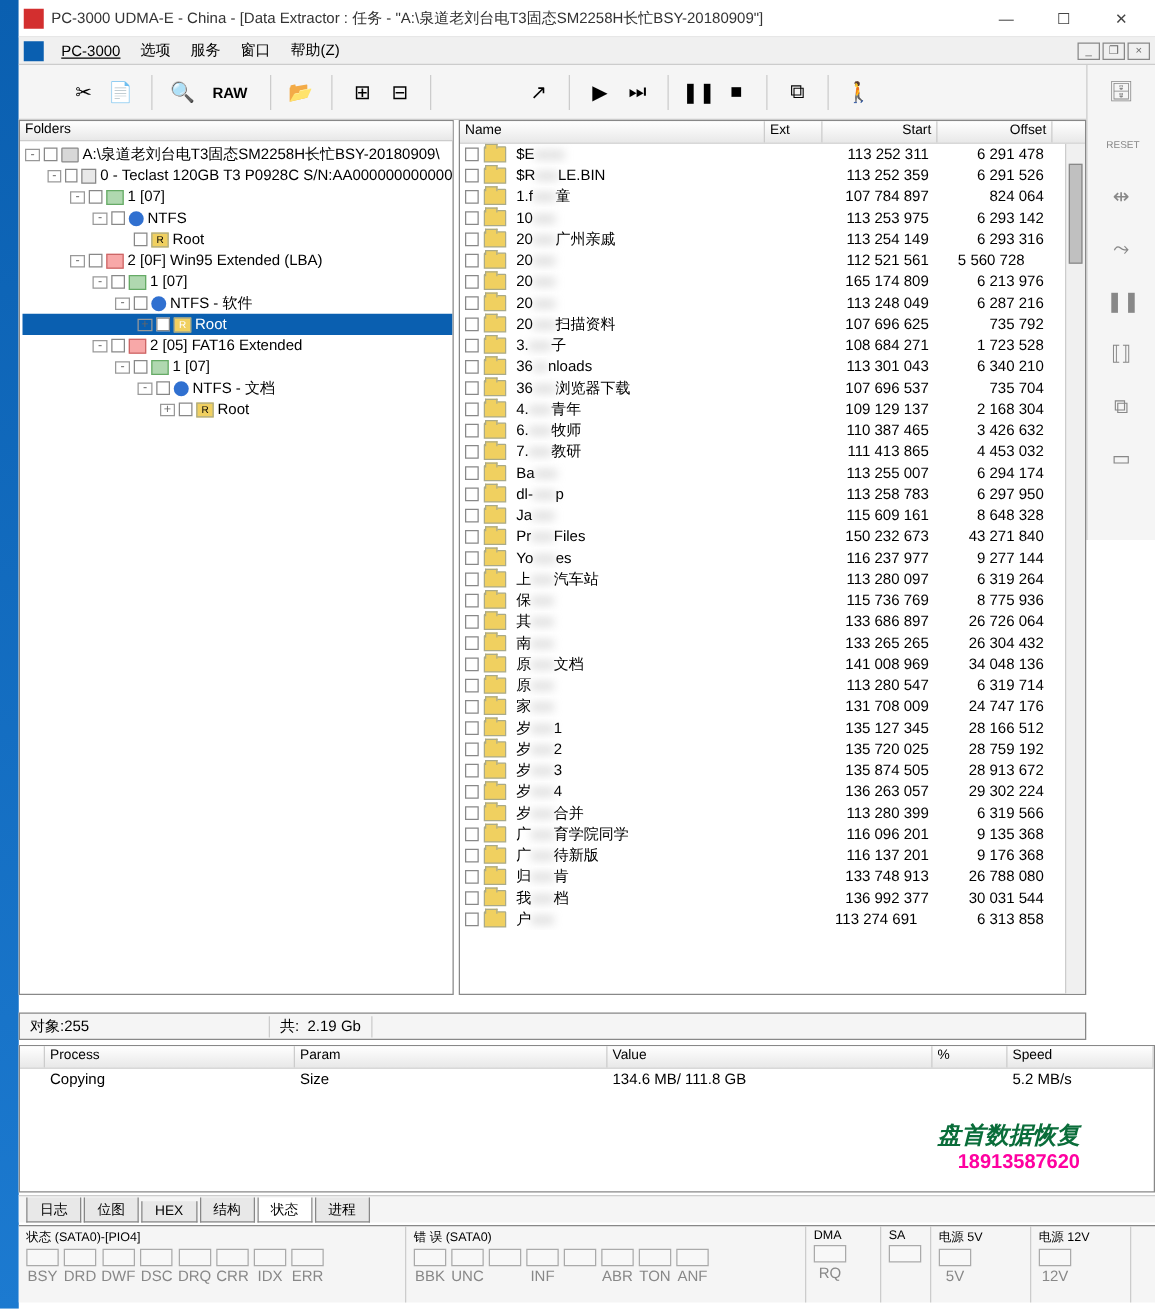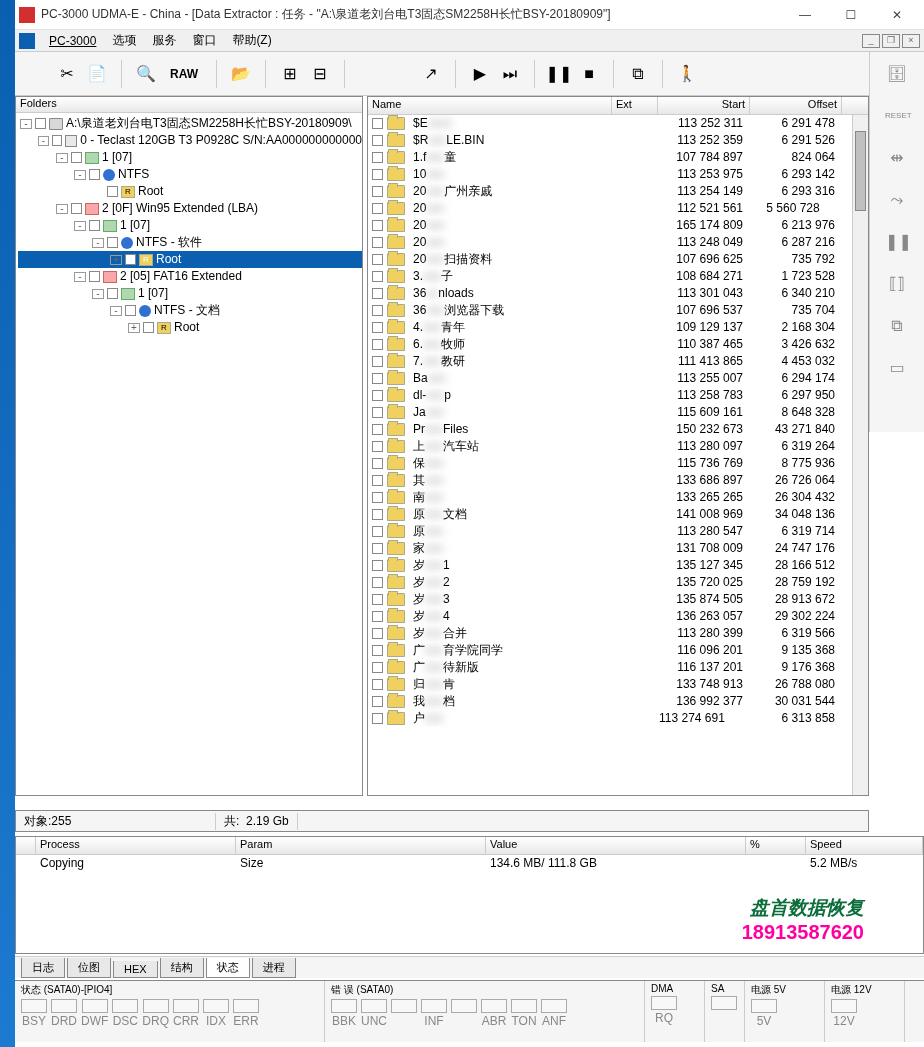--- a/index.html
+++ b/index.html
@@ -62,21 +62,21 @@
 .stats-bar .cell { padding: 0 8px; border-right: 1px solid #ccc; }
 
 .process-panel { position: absolute; left: 15px; right: 0; top: 836px; height: 118px; border: 1px solid #888; background: #fff; }
 .process-panel .phdr { display: flex; height: 18px; background: linear-gradient(#fff,#e8e8e8); border-bottom: 1px solid #ccc; }
 .process-panel .phdr .pc { border-right: 1px solid #ccc; padding: 1px 4px; font-size: 11px; }
 .process-panel .prow { display: flex; height: 17px; }
 .process-panel .prow .pc { padding: 1px 4px; }
 
 .watermark { position: absolute; right: 60px; top: 895px; text-align: right; }
 .watermark .l1 { color: #0a6d3a; font-size: 19px; font-weight: bold; font-style: italic; }
-.watermark .l2 { color: #ff00a0; font-size: 20px; font-weight: bold; }
+.watermark .l2 { color: #ff00a0; font-size: 16px; font-weight: bold; }
 
 .tabs-bar { position: absolute; left: 15px; right: 0; top: 956px; height: 22px; background: #f5f5f5; border-top: 1px solid #ccc; display: flex; align-items: flex-end; padding-left: 6px; }
 .tabs-bar .tab { border: 1px solid #888; border-top: none; padding: 2px 10px; margin-right: 2px; background: #e8e8e8; font-size: 11px; }
 .tabs-bar .tab.active { background: #fff; }
 
 .status-section { position: absolute; left: 15px; right: 0; top: 980px; height: 62px; background: #f5f5f5; border-top: 1px solid #888; display: flex; }
 .status-group { border-right: 1px solid #ccc; padding: 2px 6px; }
 .status-group .gtitle { font-size: 10px; margin-bottom: 2px; }
 .status-group .leds { display: flex; gap: 4px; }
 .led { display: flex; flex-direction: column; align-items: center; font-size: 10px; color: #888; }
@@ -412,20 +412,28 @@
         <span class="cb"></span>
         <span class="fold"></span>
         <span class="c" style="width:200px">Pr<span class="blur">xxx</span>Files</span>
         <span class="c" style="width:46px"></span>
         <span class="c" style="width:92px;text-align:right">150 232 673</span>
         <span class="c" style="width:92px;text-align:right">43 271 840</span>
       </div>
       <div class="file-row">
         <span class="cb"></span>
         <span class="fold"></span>
+        <span class="c" style="width:200px">Yo<span class="blur">xxx</span>es</span>
+        <span class="c" style="width:46px"></span>
+        <span class="c" style="width:92px;text-align:right">116 237 977</span>
+        <span class="c" style="width:92px;text-align:right">9 277 144</span>
+      </div>
+      <div class="file-row">
+        <span class="cb"></span>
+        <span class="fold"></span>
         <span class="c" style="width:200px">上<span class="blur">xxx</span>汽车站</span>
         <span class="c" style="width:46px"></span>
         <span class="c" style="width:92px;text-align:right">113 280 097</span>
         <span class="c" style="width:92px;text-align:right">6 319 264</span>
       </div>
       <div class="file-row">
         <span class="cb"></span>
         <span class="fold"></span>
         <span class="c" style="width:200px">保<span class="blur">xxx</span></span>
         <span class="c" style="width:46px"></span>
@@ -542,21 +550,21 @@
         <span class="c" style="width:200px">我<span class="blur">xxx</span>档</span>
         <span class="c" style="width:46px"></span>
         <span class="c" style="width:92px;text-align:right">136 992 377</span>
         <span class="c" style="width:92px;text-align:right">30 031 544</span>
       </div>
       <div class="file-row">
         <span class="cb"></span>
         <span class="fold"></span>
         <span class="c" style="width:200px">户<span class="blur">xxx</span></span>
         <span class="c" style="width:46px"></span>
-        <span class="c" style="width:92px;text-align:left">113 274 691</span>
+        <span class="c" style="width:92px;text-align:center">113 274 691</span>
         <span class="c" style="width:92px;text-align:right">6 313 858</span>
       </div>
       <div class="scroll-v">
         <div class="thumb"></div>
       </div>
   </div>
 </div>
 
 <div class="stats-bar">
   <div class="cell" style="width:200px">

